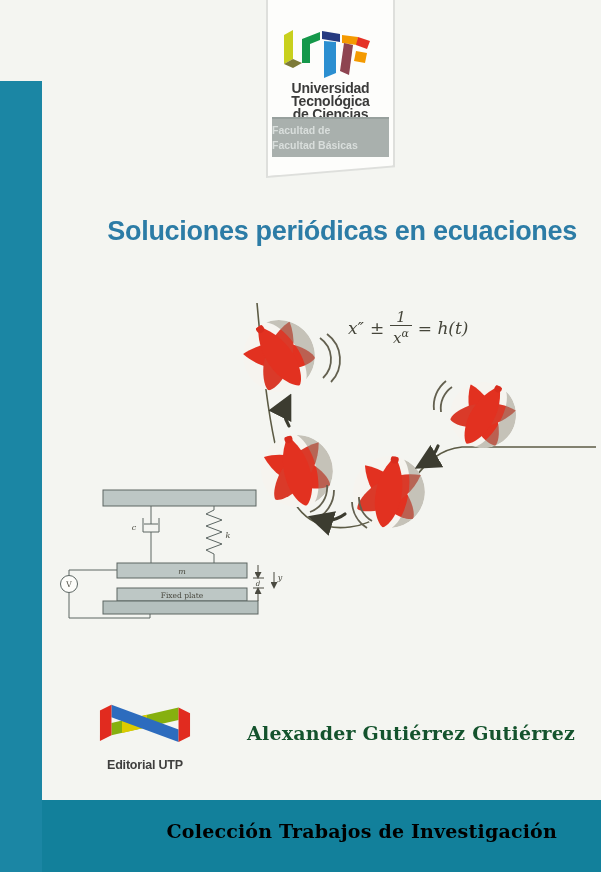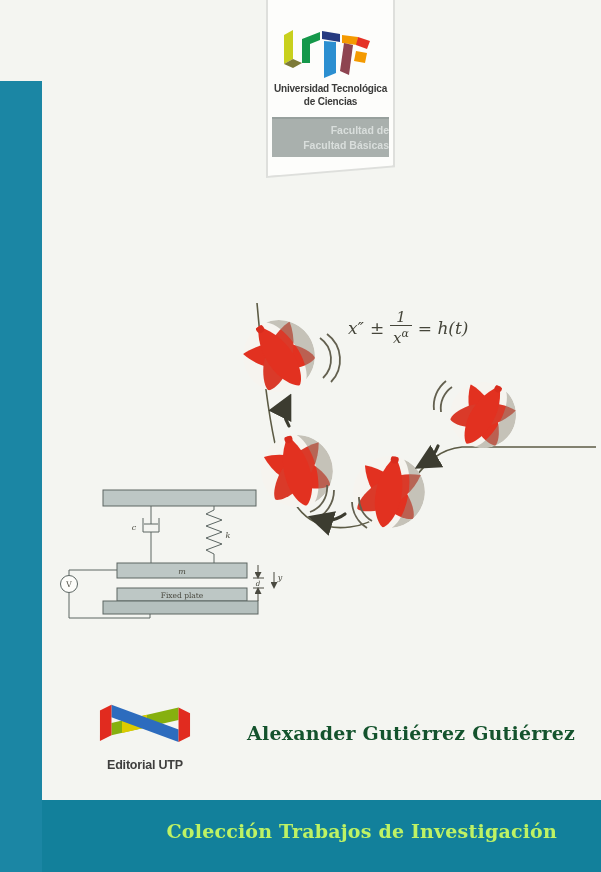--- a/index.html
+++ b/index.html
@@ -5,37 +5,37 @@
   html,body{margin:0;padding:0;}
   body{
     width:601px;height:872px;position:relative;overflow:hidden;
     background:#f4f5f1;
     font-family:"Liberation Sans",sans-serif;
   }
   
   .left-band{position:absolute;left:0;top:81px;width:42px;height:791px;background:#1b86a4;}
   .bottom-band{position:absolute;left:42px;right:0;top:800px;height:72px;background:#12809b;}
   .bottom-band .series-text{
-    position:absolute;right:44px;top:20px;color:#bef264;
+    position:absolute;right:44px;top:20px;color:#000000;
     font-family:"DejaVu Serif",serif;font-weight:bold;font-size:19px;letter-spacing:.2px;
   }
   
   .tab{
     position:absolute;left:268px;top:0;width:125px;height:176px;background:#fdfdfb;
     clip-path:polygon(0 0,100% 0,100% 94%,0 100%);
     box-shadow:0 0 5px rgba(80,85,85,.35);
   }
   .tab-shadow{position:absolute;left:266px;top:0;width:129px;height:178px;
     background:rgba(120,128,128,.18);clip-path:polygon(0 0,100% 0,100% 94%,0 100%);}
   .utp-logo{position:absolute;left:12px;top:25px;width:100px;height:58px;}
   .uni-name{position:absolute;left:0;right:0;top:82px;text-align:center;
-    color:#3b3b3a;font-weight:bold;font-size:10px;line-height:13px;letter-spacing:-.2px;}
+    color:#3b3b3a;font-weight:bold;font-size:14px;line-height:13px;letter-spacing:-.2px;}
   .faculty-badge{
     position:absolute;left:4px;right:4px;top:117px;height:38px;background:#a9b0ad;
-    border-top:2px solid #97a09d;text-align:right;
+    border-top:2px solid #97a09d;text-align:left;
   }
   .faculty-badge .line{color:#d9dedc;font-weight:bold;font-size:10.5px;line-height:15px;}
   .faculty-badge .line:first-child{margin-top:4px;}
   
   .title{
     position:absolute;right:24px;top:216px;text-align:right;
     color:#2c7ca6;font-weight:bold;font-size:27px;line-height:31px;letter-spacing:-.3px;
   }
   
   .formula{
@@ -82,20 +82,21 @@
     <div>Universidad Tecnológica</div>
     <div>de Ciencias</div>
   </div>
   <div class="faculty-badge">
     <div class="line">Facultad de</div>
     <div class="line">Facultad Básicas</div>
   </div>
 </div>
 
 <div class="title">
+  <div>Soluciones periódicas en ecuaciones</div>
 </div>
 
 <div class="formula">
   <span>x″</span>
   <span class="pm">±</span>
   <span class="frac">
     <span class="num">1</span>
     <span class="den"><span>x</span><sup>α</sup></span>
   </span>
   <span>= h(t)</span>

